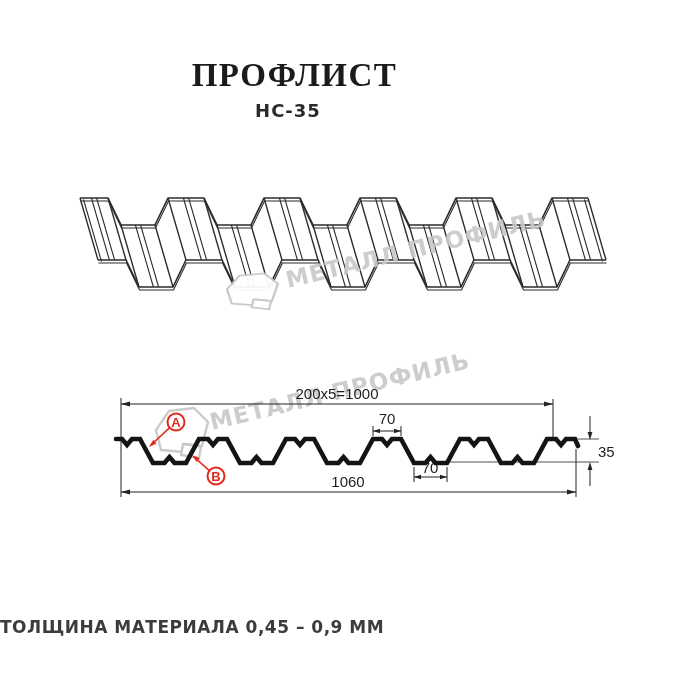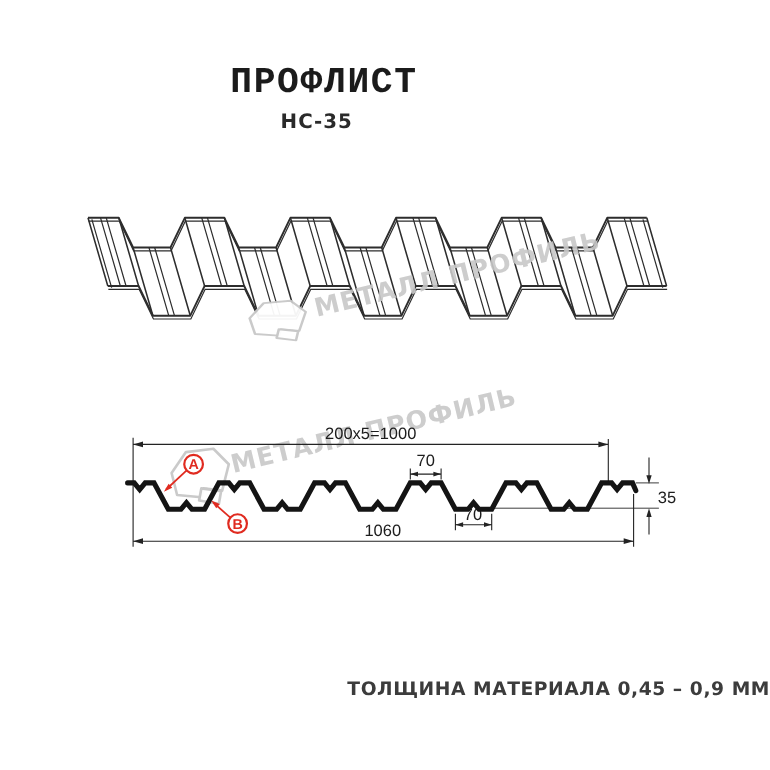--- a/index.html
+++ b/index.html
@@ -2,26 +2,26 @@
 <html style="--c-line: #2d2d2d; --c-profile: #141414; --c-red: #e02b20; --c-gray: #c8c8c8;"><head>
 <meta charset="utf-8">
 <style>
   :root{
     --c-line:#2d2d2d; --c-profile:#141414; --c-red:#e02b20; --c-gray:#c8c8c8; --c-dim:#232323;
   }
   html,body{margin:0;padding:0;background:#fff;}
   #stage{position:relative;width:700px;height:700px;background:#fff;overflow:hidden;
          font-family:"Liberation Sans",sans-serif;}
   .title{position:absolute;left:0;top:57px;width:589px;text-align:center;
-         font-family:Liberation Mono, monospace;font-weight:800;font-size:33px;
+         font-family:Liberation Serif, serif;font-weight:800;font-size:33px;
          letter-spacing:1.5px;color:#1b1b1b;}
   .subtitle{position:absolute;left:0;top:100px;width:576px;text-align:center;
          font-family:"DejaVu Sans",sans-serif;font-weight:700;font-size:18px;
          letter-spacing:1px;color:#2a2a2a;}
-  .caption{position:absolute;left:0;top:617px;width:700px;text-align:right;
+  .caption{position:absolute;left:0;top:617px;width:700px;text-align:left;
          font-family:"DejaVu Sans",sans-serif;font-weight:600;font-size:17px;
          letter-spacing:.5px;color:#3c3c3c;}
   svg{position:absolute;left:0;top:0;}
   .sheet-line{stroke:var(--c-line);stroke-width:1.7;fill:none;stroke-linejoin:round;}
   .sheet-thin{stroke:var(--c-line);stroke-width:1.1;fill:none;}
   .fold{stroke:var(--c-line);stroke-width:1.4;fill:none;}
   .profile2d{stroke:var(--c-profile);stroke-width:4.6;fill:none;stroke-linejoin:miter;stroke-linecap:round;}
   .dim{stroke:var(--c-dim);stroke-width:1;fill:none;}
   .dim-thin{stroke:var(--c-dim);stroke-width:0.8;fill:none;}
   .dim-arrow{fill:var(--c-dim);stroke:none;}

